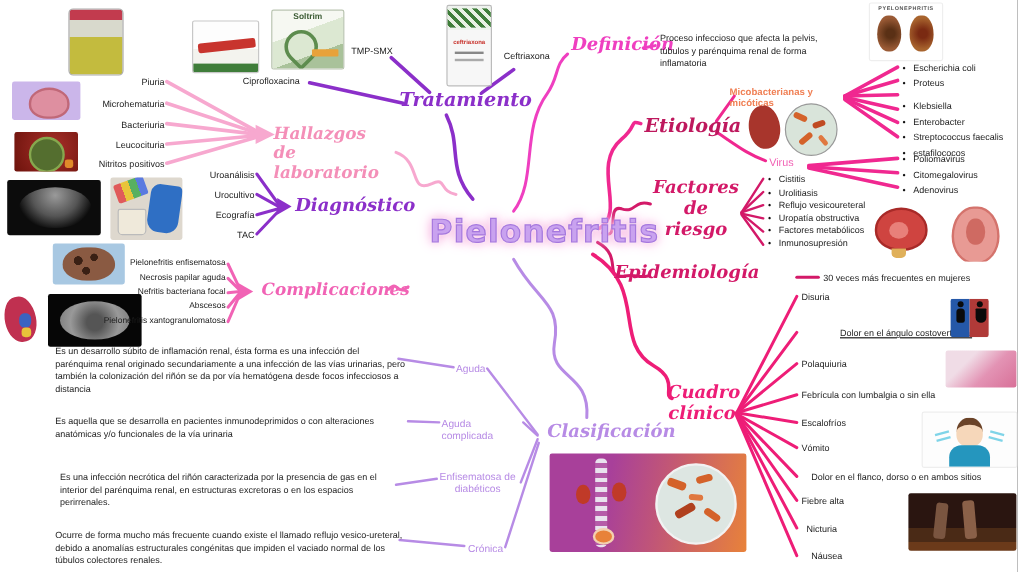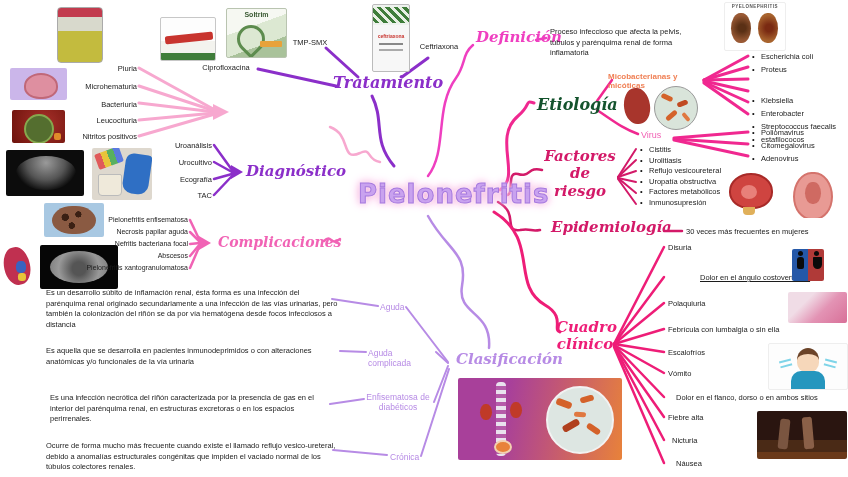--- a/index.html
+++ b/index.html
@@ -6,21 +6,21 @@
   .canvas{position:relative;width:848px;height:477px;background:#ffffff;overflow:hidden;
           font-family:"Liberation Sans",sans-serif;margin:0 auto;}
   svg.wires{position:absolute;left:0;top:0;pointer-events:none;}
   .n{position:absolute;color:#1c1c1c;}
   .sm{font-size:7.5px;line-height:1.4;}
   .xs{font-size:7px;line-height:1.35;}
   .right{text-align:right;}
   .center{text-align:center;}
   .hdr{font-family:"DejaVu Serif",serif;font-style:italic;font-weight:bold;line-height:1.15;}
   .c-trat{color:#8b2fc9;} .c-hall{color:#f48fb8;} .c-comp{color:#f163b5;}
-  .c-def{color:#ef3fc0;} .c-etio{color:#14532d;} .c-fact{color:#d31968;}
+  .c-def{color:#ef3fc0;} .c-etio{color:#be185d;} .c-fact{color:#d31968;}
   .c-cuad{color:#ee1d77;} .c-clas{color:#b78be5;} .c-mico{color:#f08055;}
   .title{font-family:"DejaVu Sans",sans-serif;font-weight:800;font-size:26px;letter-spacing:1px;
          color:#c9a2ef;-webkit-text-stroke:1px #a678de;
          text-shadow:0 0 3px #ffffff,0 0 7px #f6aede,0 0 12px #f6aede;}
   .blt li{list-style:none;position:relative;padding-left:9px;margin:0;}
   .blt li::before{content:"•";position:absolute;left:0;top:0;color:#111;}
   ul.blt{margin:0;padding:0;}
   .img{position:absolute;overflow:hidden;border-radius:2px;}
   .bean{position:absolute;border-radius:55% 55% 55% 55% / 62% 62% 58% 58%;}
   .rod{position:absolute;background:#d4622a;border-radius:3px;}
@@ -165,20 +165,21 @@
     <div style="position:absolute;right:4px;bottom:3px;width:7px;height:7px;background:#e08a2a;border-radius:2px;"></div>
   </div>
   <div class="img" style="left:6px;top:150px;width:78px;height:46px;background:#0c0c0c;">
     <div style="position:absolute;left:10px;top:6px;width:60px;height:34px;background:radial-gradient(ellipse at 50% 20%,#9a9a9a 0%,#555 45%,transparent 75%);border-radius:50%;"></div>
   </div>
   <div class="n sm right" style="left:40px;top:64px;width:97px;">Piuria</div>
   <div class="n sm right" style="left:40px;top:82px;width:97px;">Microhematuria</div>
   <div class="n sm right" style="left:40px;top:100px;width:97px;">Bacteriuria</div>
   <div class="n sm right" style="left:40px;top:116px;width:97px;">Leucocituria</div>
   <div class="n sm right" style="left:40px;top:132px;width:97px;">Nitritos positivos</div>
+  <div class="n hdr c-hall" style="left:228px;top:104px;width:100px;font-size:14px;">Hallazgos de laboratorio</div>
 
   <div class="img" style="left:92px;top:148px;width:60px;height:52px;background:#ded8ce;">
     <div style="position:absolute;right:2px;top:6px;width:26px;height:40px;background:#2f6fc4;border-radius:8px 4px 10px 10px;transform:rotate(8deg);"></div>
     <div style="position:absolute;left:4px;top:2px;width:26px;height:16px;background:linear-gradient(90deg,#e05a5a 0 25%,#e8c43a 25% 50%,#58b060 50% 75%,#5a7ae0 75%);transform:rotate(-20deg);border-radius:2px;"></div>
     <div style="position:absolute;left:6px;bottom:4px;width:22px;height:20px;background:#efe9da;border:1px solid #bbb;border-radius:2px 2px 4px 4px;"></div>
   </div>
   <div class="n sm right" style="left:120px;top:141px;width:92px;">Uroanálisis</div>
   <div class="n sm right" style="left:120px;top:158px;width:92px;">Urocultivo</div>
   <div class="n sm right" style="left:120px;top:175px;width:92px;">Ecografía</div>
   <div class="n sm right" style="left:120px;top:191px;width:92px;">TAC</div>
@@ -242,21 +243,21 @@
     <div style="position:absolute;right:4px;top:2px;width:42px;height:42px;border-radius:50%;background:#d9e4da;border:1px solid #999;">
       <div class="rod" style="left:6px;top:8px;width:12px;height:5px;transform:rotate(25deg);"></div>
       <div class="rod" style="left:22px;top:14px;width:11px;height:5px;transform:rotate(-20deg);background:#c04a22;"></div>
       <div class="rod" style="left:10px;top:26px;width:13px;height:5px;transform:rotate(-40deg);"></div>
       <div class="rod" style="left:26px;top:28px;width:10px;height:4px;transform:rotate(50deg);background:#e07840;"></div>
     </div>
   </div>
   <div class="n c-comp" style="left:641px;top:130px;width:34px;font-size:9px;font-weight:normal;">Virus</div>
   <ul class="blt n sm" style="left:752px;top:52px;width:95px;">
     <li style="margin-bottom:2.5px;">Escherichia coli</li>
-    <li style="margin-bottom:20px;">Proteus</li>
+    <li style="margin-bottom:8px;">Proteus</li>
     <li style="margin-bottom:2.5px;">Klebsiella</li>
     <li style="margin-bottom:2.5px;">Enterobacter</li>
     <li style="margin-bottom:2.5px;">Streptococcus faecalis</li>
     <li>estafilococos</li>
   </ul>
   <ul class="blt n sm" style="left:752px;top:128px;width:95px;">
     <li style="margin-bottom:2.5px;">Poliomavirus</li>
     <li style="margin-bottom:2.5px;">Citomegalovirus</li>
     <li>Adenovirus</li>
   </ul>
@@ -273,21 +274,21 @@
   <div class="img" style="left:723px;top:167px;width:52px;height:50px;background:#fff;">
     <div style="position:absolute;left:6px;top:6px;width:40px;height:32px;border-radius:50% 50% 46% 46%;background:#cf4440;border:2px solid #a82a28;"></div>
     <div style="position:absolute;left:18px;top:18px;width:16px;height:14px;border-radius:50%;background:#e8807a;"></div>
     <div style="position:absolute;left:20px;bottom:2px;width:12px;height:8px;background:#e0b05a;border-radius:0 0 4px 4px;"></div>
   </div>
   <div class="img" style="left:783px;top:170px;width:55px;height:48px;background:#fff;">
     <div class="bean" style="left:10px;top:2px;width:36px;height:44px;background:#e89a94;border:2px solid #d4736c;"></div>
     <div class="bean" style="left:22px;top:12px;width:16px;height:22px;background:#cf6a62;"></div>
   </div>
 
-  <div class="n hdr c-fact" style="left:551px;top:219px;width:125px;font-size:15px;">Epidemiología</div>
+  <div class="n hdr c-fact" style="left:512px;top:219px;width:125px;font-size:15px;">Epidemiología</div>
   <div class="n sm" style="left:686px;top:227px;width:135px;">30 veces más frecuentes en mujeres</div>
 
   <div class="n hdr c-cuad center" style="left:556px;top:319px;width:58px;font-size:15px;">Cuadro clínico</div>
   <div class="n sm" style="left:668px;top:243px;width:120px;">Disuria</div>
   <div class="n sm" style="left:700px;top:273px;width:125px;text-decoration:underline;">Dolor en el ángulo costovertebral</div>
   <div class="n sm" style="left:668px;top:299px;width:120px;">Polaquiuria</div>
   <div class="n sm" style="left:668px;top:325px;width:135px;">Febrícula con lumbalgia o sin ella</div>
   <div class="n sm" style="left:668px;top:348px;width:100px;">Escalofríos</div>
   <div class="n sm" style="left:668px;top:369px;width:100px;">Vómito</div>
   <div class="n sm" style="left:676px;top:393px;width:160px;">Dolor en el flanco, dorso o en ambos sitios</div>

